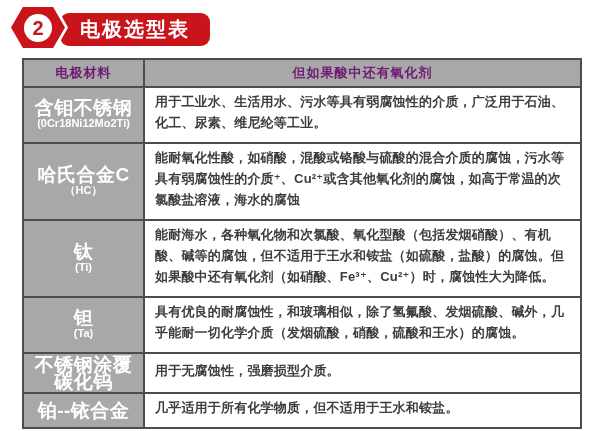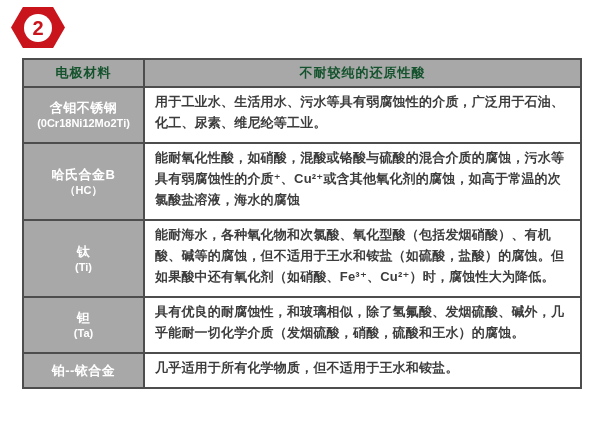--- a/index.html
+++ b/index.html
@@ -39,91 +39,100 @@
   
   table.sel{
     position:absolute;left:22px;top:58px;width:558px;
     border-collapse:collapse;table-layout:fixed;
     border:2px solid var(--border);
   }
   col.c-mat{width:121px;}
   col.c-desc{width:437px;}
   th,td{border:2px solid var(--border);}
   th{
-    background:var(--cellbg);color:#14532d;font-size:13px;font-weight:bold;
+    background:var(--cellbg);color:#701a75;font-size:13px;font-weight:bold;
     padding:4px 2px;text-align:center;letter-spacing:1px;
   }
   td.mat{
     background:var(--cellbg);color:#fff;text-align:center;vertical-align:middle;
     font-weight:bold;padding:2px 2px;
   }
-  td.mat .mat-name{font-size:13px;line-height:17px;letter-spacing:0.5px;}
+  td.mat .mat-name{font-size:19px;line-height:17px;letter-spacing:0.5px;}
   td.mat .mat-sub{font-size:11px;line-height:15px;}
   td.desc{
     color:var(--text);font-size:13px;font-weight:600;line-height:21px;
     padding:3px 8px 9px 10px;text-align:left;vertical-align:middle;
     letter-spacing:0.2px;
   }
 </style>
 </head>
 <body>
 
 <div class="page">
 
+  <div class="banner">
+    <span>电极选型表</span>
+  </div>
 
   <div class="badge-outer">
     <div class="badge-hex">
       <div class="badge-circle">
         <span>2</span>
       </div>
     </div>
   </div>
 
   <table class="sel">
     <colgroup>
         <col class="c-mat">
         <col class="c-desc">
       </colgroup>
     <thead>
       <tr>
         <th>电极材料</th>
-        <th>不耐较纯的还原性酸</th>
+        <th>但如果酸中还有氧化剂</th>
       </tr>
     </thead>
     <tbody>
         <tr>
           <td class="mat">
             <div class="mat-name">含钼不锈钢</div>
             <div class="mat-sub">(0Cr18Ni12Mo2Ti)</div>
           </td>
           <td class="desc">用于工业水、生活用水、污水等具有弱腐蚀性的介质，广泛用于石油、化工、尿素、维尼纶等工业。</td>
         </tr>
         <tr>
           <td class="mat">
-            <div class="mat-name">哈氏合金B</div>
+            <div class="mat-name">哈氏合金C</div>
             <div class="mat-sub">（HC）</div>
           </td>
           <td class="desc">能耐氧化性酸，如硝酸，混酸或铬酸与硫酸的混合介质的腐蚀，污水等具有弱腐蚀性的介质⁺、Cu²⁺或含其他氧化剂的腐蚀，如高于常温的次氯酸盐溶液，海水的腐蚀</td>
         </tr>
         <tr>
           <td class="mat">
             <div class="mat-name">钛</div>
             <div class="mat-sub">(Ti)</div>
           </td>
           <td class="desc">能耐海水，各种氧化物和次氯酸、氧化型酸（包括发烟硝酸）、有机酸、碱等的腐蚀，但不适用于王水和铵盐（如硫酸，盐酸）的腐蚀。但如果酸中还有氧化剂（如硝酸、Fe³⁺、Cu²⁺）时，腐蚀性大为降低。</td>
         </tr>
         <tr>
           <td class="mat">
             <div class="mat-name">钽</div>
             <div class="mat-sub">(Ta)</div>
           </td>
           <td class="desc">具有优良的耐腐蚀性，和玻璃相似，除了氢氟酸、发烟硫酸、碱外，几乎能耐一切化学介质（发烟硫酸，硝酸，硫酸和王水）的腐蚀。</td>
         </tr>
         <tr>
           <td class="mat">
+            <div class="mat-name">不锈钢涂覆碳化钨</div>
+          </td>
+          <td class="desc">用于无腐蚀性，强磨损型介质。</td>
+        </tr>
+        <tr>
+          <td class="mat">
             <div class="mat-name">铂--铱合金</div>
           </td>
           <td class="desc">几乎适用于所有化学物质，但不适用于王水和铵盐。</td>
         </tr>
       </tbody>
   </table>
 
 </div>
 
 </body></html>

